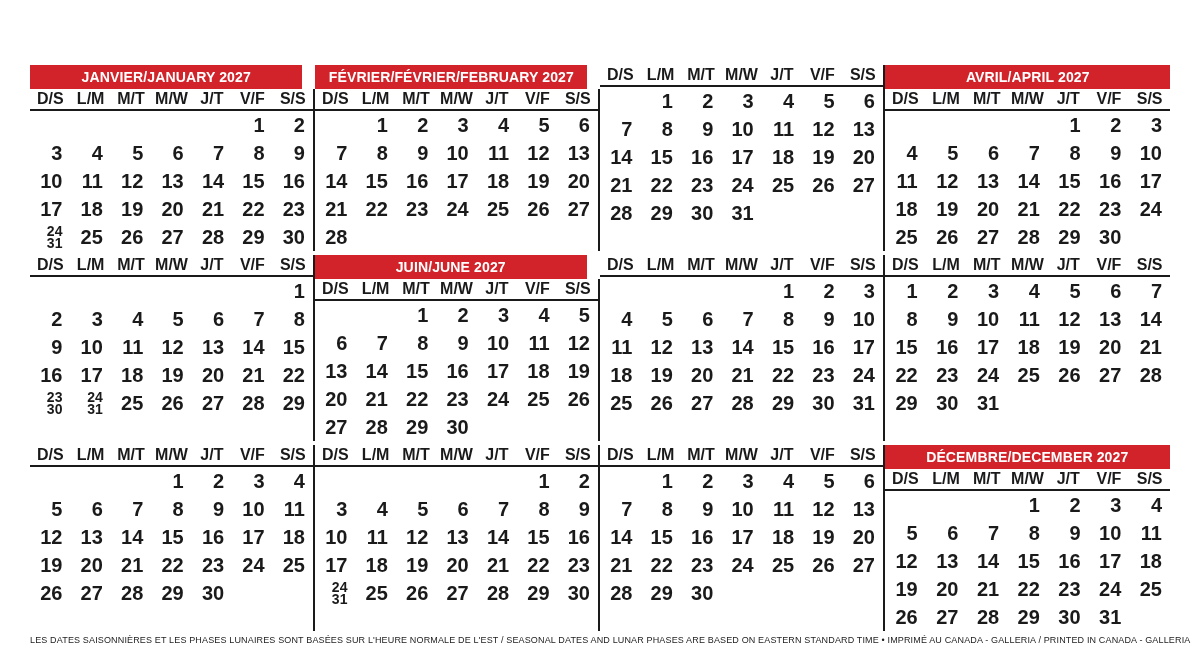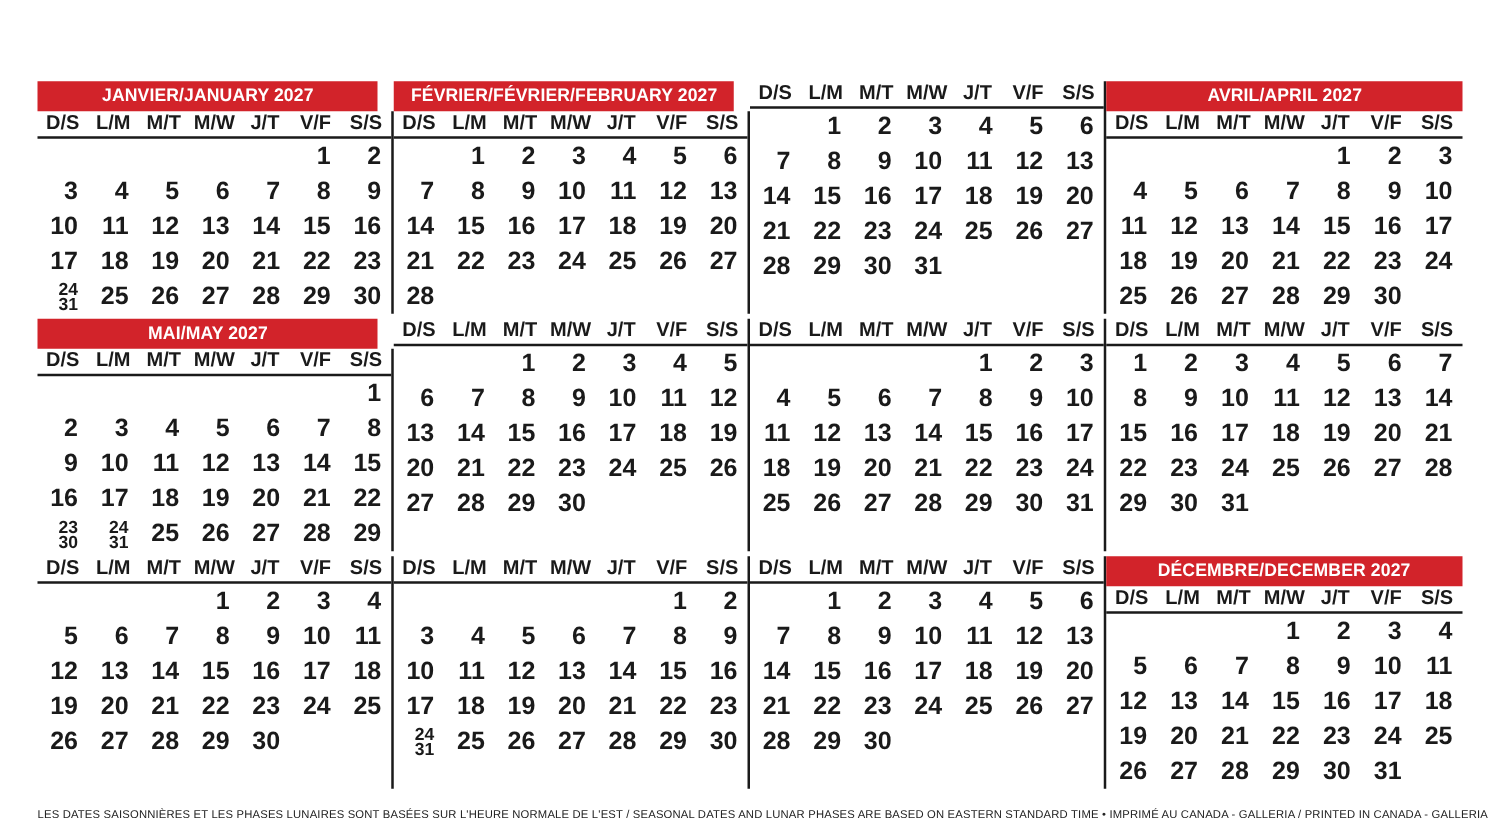--- a/index.html
+++ b/index.html
@@ -28,21 +28,21 @@
     font-weight:bold; font-size:16px; text-align:center;
   }
   .dates {
     display:grid; grid-template-columns:repeat(7,1fr); grid-auto-rows:28px;
     font-weight:bold; font-size:20px;
   }
   .date-cell { text-align:right; padding-right:8px; line-height:28px; }
   .date-cell.stacked { line-height:12px; padding-top:2px; font-size:14px; }
   .date-cell.stacked div { line-height:12px; }
   .footer {
-    margin-top:15px; text-align:center; font-size:9px; font-weight:normal;
+    margin-top:4px; text-align:center; font-size:9px; font-weight:normal;
     color:#222; letter-spacing:0.15px; white-space:nowrap;
   }
 </style>
 </head>
 <body>
 
 <div class="calendar-page">
   <div class="months-grid">
       <div class="month">
         <div class="titlebar">
@@ -250,23 +250,20 @@
             <div class="date-cell">26</div>
             <div class="date-cell">27</div>
             <div class="date-cell">28</div>
             <div class="date-cell">29</div>
             <div class="date-cell">30</div>
             <div class="date-cell"></div>
           </div>
         </div>
       </div>
       <div class="month">
-        <div class="titlebar">
-          <span>MAI/MAY 2027</span>
-        </div>
         <div class="month-body">
           <div class="weekdays">
             <span class="wk">D/S</span>
             <span class="wk">L/M</span>
             <span class="wk">M/T</span>
             <span class="wk">M/W</span>
             <span class="wk">J/T</span>
             <span class="wk">V/F</span>
             <span class="wk">S/S</span>
           </div>
@@ -309,20 +306,23 @@
             </div>
             <div class="date-cell">25</div>
             <div class="date-cell">26</div>
             <div class="date-cell">27</div>
             <div class="date-cell">28</div>
             <div class="date-cell">29</div>
           </div>
         </div>
       </div>
       <div class="month">
+        <div class="titlebar">
+          <span>JUIN/JUNE 2027</span>
+        </div>
         <div class="month-body">
           <div class="weekdays">
             <span class="wk">D/S</span>
             <span class="wk">L/M</span>
             <span class="wk">M/T</span>
             <span class="wk">M/W</span>
             <span class="wk">J/T</span>
             <span class="wk">V/F</span>
             <span class="wk">S/S</span>
           </div>

